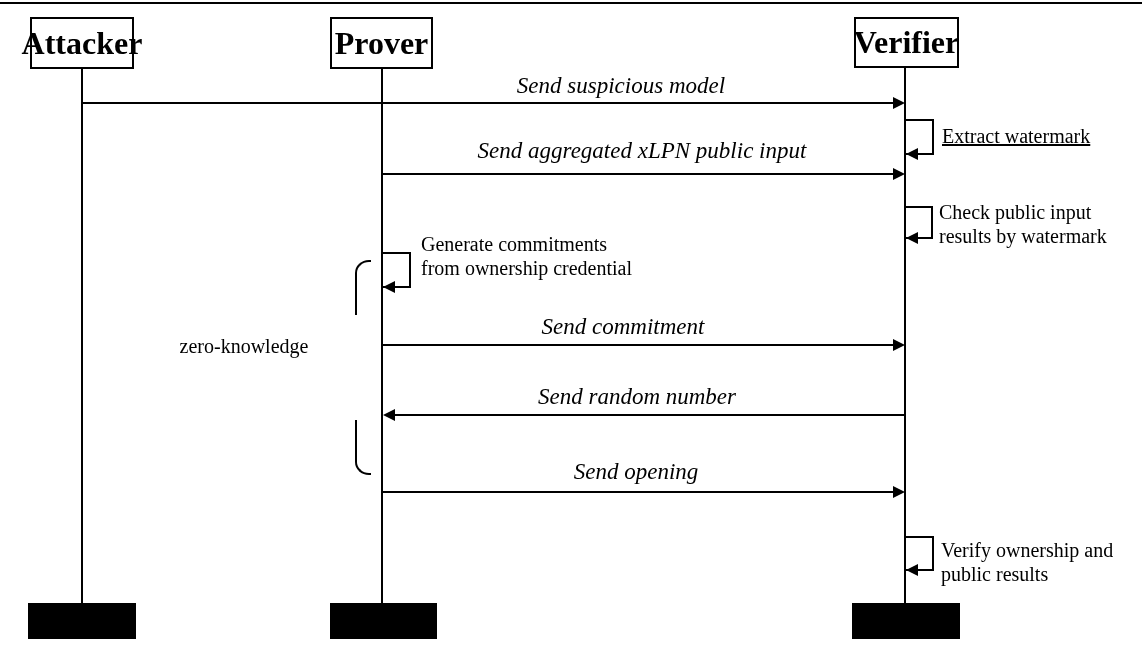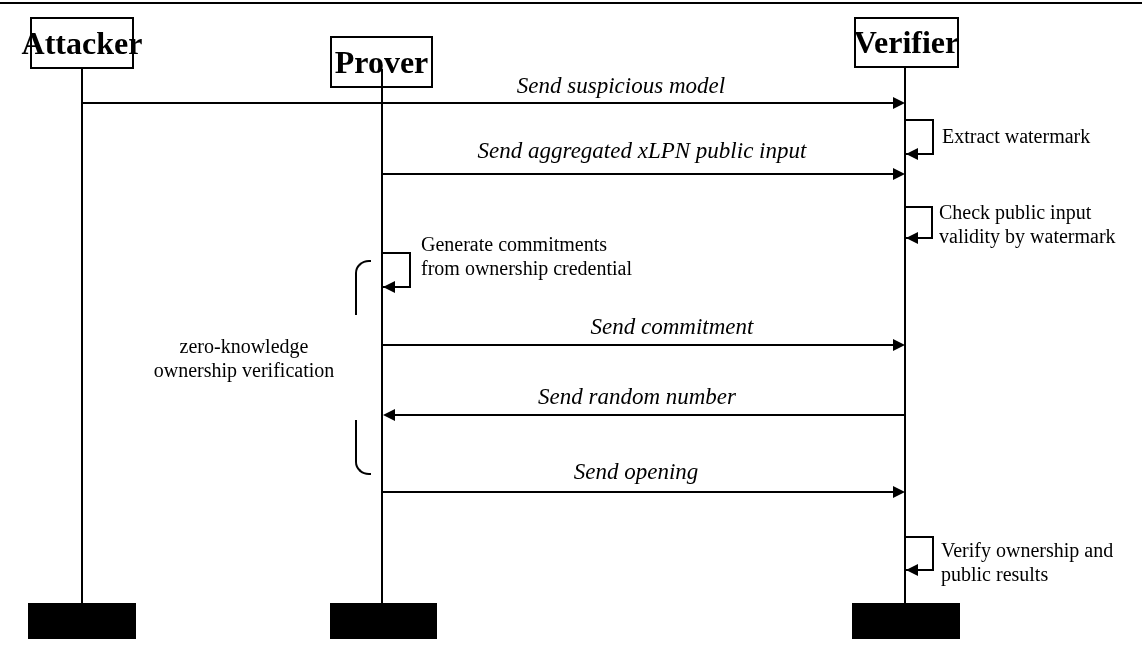--- a/index.html
+++ b/index.html
@@ -12,21 +12,21 @@
     overflow:hidden;
   }
   .toprule{position:absolute;left:0;top:2px;width:1142px;height:2px;background:#000;}
   .actor-box{
     position:absolute;box-sizing:border-box;border:2px solid #000;background:#fff;
     display:flex;align-items:center;justify-content:center;
     font-size:32px;
     font-weight:bold;
   }
   .box-attacker{left:30px;top:17px;width:104px;height:52px;}
-  .box-prover{left:330px;top:17px;width:103px;height:52px;margin-top:19px;}
+  .box-prover{left:330px;top:17px;width:103px;height:52px;}
   .box-verifier{left:854px;top:17px;width:105px;height:51px;}
   .lifeline{position:absolute;width:2px;background:#000;}
   .ll-attacker{left:81px;top:69px;height:534px;}
   .ll-prover{left:381px;top:69px;height:534px;}
   .ll-verifier{left:904px;top:68px;height:535px;}
   .endbar{position:absolute;background:#000;height:36px;top:603px;}
   .bar-attacker{left:28px;width:108px;}
   .bar-prover{left:330px;width:107px;}
   .bar-verifier{left:852px;width:108px;}
   .msg-line{position:absolute;height:2px;background:#000;}
@@ -72,52 +72,51 @@
   <div class="lifeline ll-attacker"></div>
   <div class="lifeline ll-prover"></div>
   <div class="lifeline ll-verifier"></div>
 
   <div class="msg-line" style="left:82px;top:102px;width:812px;"></div>
   <div class="head-right" style="left:893px;top:97px;"></div>
   <div class="msg-label" style="left:621px;top:73px;">Send suspicious model</div>
 
   <div class="self-loop" style="left:904px;top:119px;width:30px;height:36px;"></div>
   <div class="head-left" style="left:906px;top:148px;"></div>
-  <div class="side-label" style="left:942px;top:125px;">
+  <div class="side-label" style="left:942px;top:125px;text-decoration:underline;">
     <div>Extract watermark</div>
   </div>
 
   <div class="msg-line" style="left:382px;top:173px;width:512px;"></div>
   <div class="head-right" style="left:893px;top:168px;"></div>
   <div class="msg-label" style="left:642px;top:138px;">Send aggregated xLPN public input</div>
 
   <div class="self-loop" style="left:904px;top:206px;width:29px;height:33px;"></div>
   <div class="head-left" style="left:906px;top:232px;"></div>
   <div class="side-label" style="left:939px;top:201px;">
     <div>Check public input</div>
-    <div>validity by watermark</div>
+    <div>results by watermark</div>
   </div>
 
   <div class="self-loop" style="left:381px;top:252px;width:30px;height:36px;"></div>
   <div class="head-left" style="left:383px;top:281px;"></div>
   <div class="side-label" style="left:421px;top:233px;">
     <div>Generate commitments</div>
     <div>from ownership credential</div>
   </div>
 
   <div class="bracket-top"></div>
   <div class="bracket-bottom"></div>
   <div class="annotation">
     <div>zero-knowledge</div>
-    <div>ownership verification</div>
   </div>
 
   <div class="msg-line" style="left:382px;top:344px;width:512px;"></div>
   <div class="head-right" style="left:893px;top:339px;"></div>
-  <div class="msg-label" style="left:672px;top:314px;">Send commitment</div>
+  <div class="msg-label" style="left:623px;top:314px;">Send commitment</div>
 
   <div class="msg-line" style="left:394px;top:414px;width:511px;"></div>
   <div class="head-left" style="left:383px;top:409px;"></div>
   <div class="msg-label" style="left:637px;top:384px;">Send random number</div>
 
   <div class="msg-line" style="left:382px;top:491px;width:512px;"></div>
   <div class="head-right" style="left:893px;top:486px;"></div>
   <div class="msg-label" style="left:636px;top:459px;">Send opening</div>
 
   <div class="self-loop" style="left:904px;top:536px;width:30px;height:35px;"></div>

